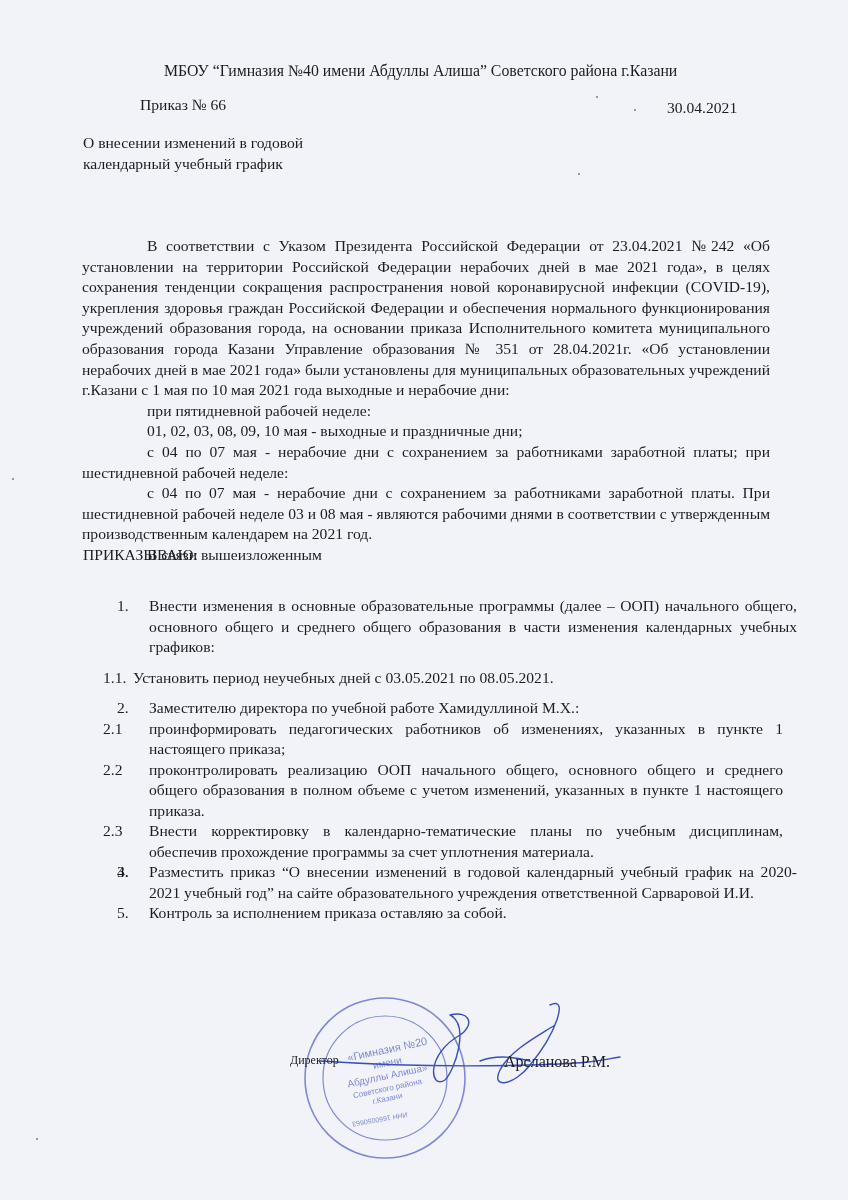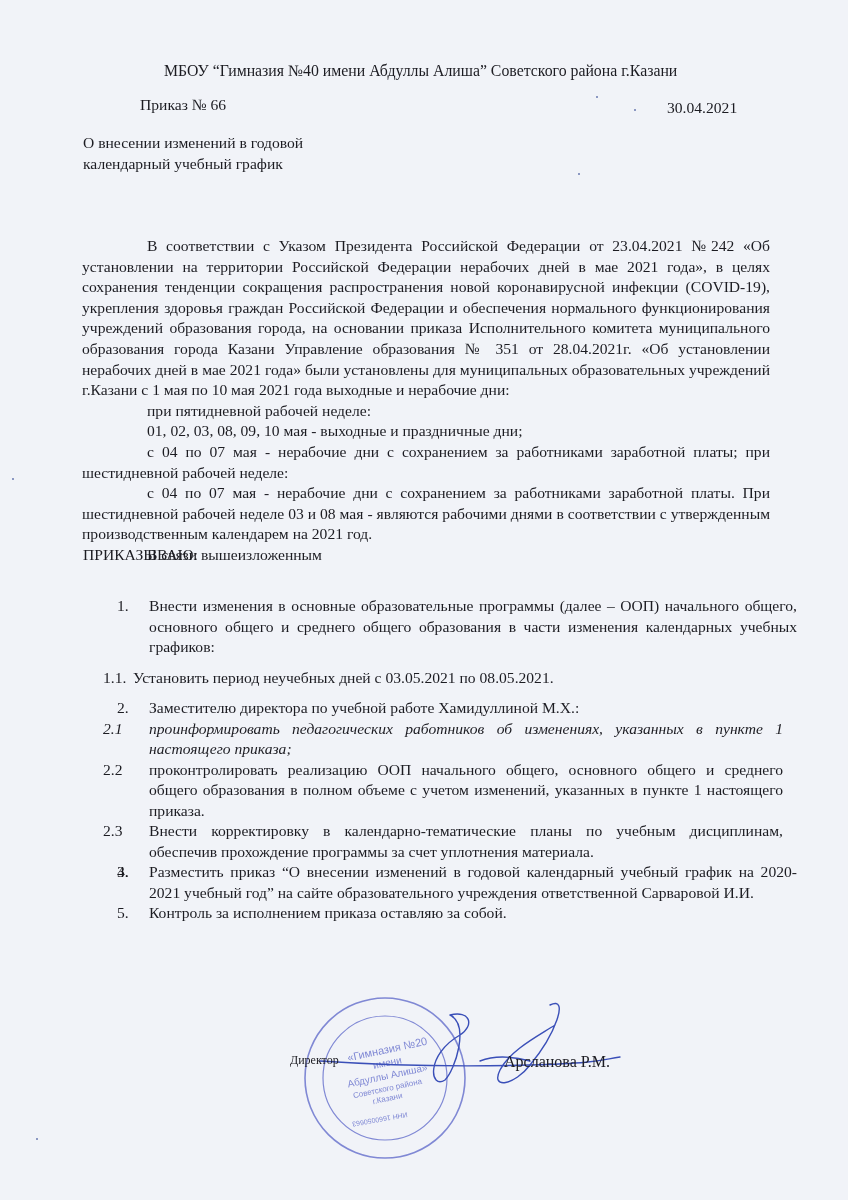--- a/index.html
+++ b/index.html
@@ -58,21 +58,21 @@
   </div>
 
   <div class="order-word">ПРИКАЗЫВАЮ:</div>
 
   <div class="list">
     <p class="item"><span class="num">1.</span><span>Внести изменения в основные образовательные программы (далее – ООП) начального общего, основного общего и среднего общего образования в части изменения календарных учебных графиков:</span></p>
     <div class="gap"></div>
     <p class="item" style="left:-14px; padding-left:30px;"><span class="num">1.1.</span><span>Установить период неучебных дней с 03.05.2021 по 08.05.2021.</span></p>
     <div class="gap"></div>
     <p class="item"><span class="num">2.</span><span>Заместителю директора по учебной работе Хамидуллиной М.Х.:</span></p>
-    <p class="item" style="left:-14px; padding-left:46px;font-style:italic;"><span class="num">2.1</span><span>проинформировать педагогических работников об изменениях, указанных в пункте 1 настоящего приказа;</span></p>
+    <p class="item" style="left:-14px; padding-left:46px;"><span class="num">2.1</span><span>проинформировать педагогических работников об изменениях, указанных в пункте 1 настоящего приказа;</span></p>
     <p class="item" style="left:-14px; padding-left:46px;"><span class="num">2.2</span><span>проконтролировать реализацию ООП начального общего, основного общего и среднего общего образования в полном объеме с учетом изменений, указанных в пункте 1 настоящего приказа.</span></p>
     <p class="item" style="left:-14px; padding-left:46px;"><span class="num">2.3</span><span>Внести корректировку в календарно-тематические планы по учебным дисциплинам, обеспечив прохождение программы за счет уплотнения материала.</span></p>
     <p class="item"><span class="num">3.</span></p>
     <p class="item"><span class="num">4.</span><span>Разместить приказ “О внесении изменений в годовой календарный учебный график на 2020-2021 учебный год” на сайте образовательного учреждения ответственной Сарваровой И.И.</span></p>
     <p class="item"><span class="num">5.</span><span>Контроль за исполнением приказа оставляю за собой.</span></p>
   </div>
 
   <svg class="stamp" viewBox="0 0 170 170">
     <g fill="none" stroke="#5a64c8" stroke-opacity="0.75">
       <circle cx="85" cy="85" r="80" stroke-width="1.6"></circle>

